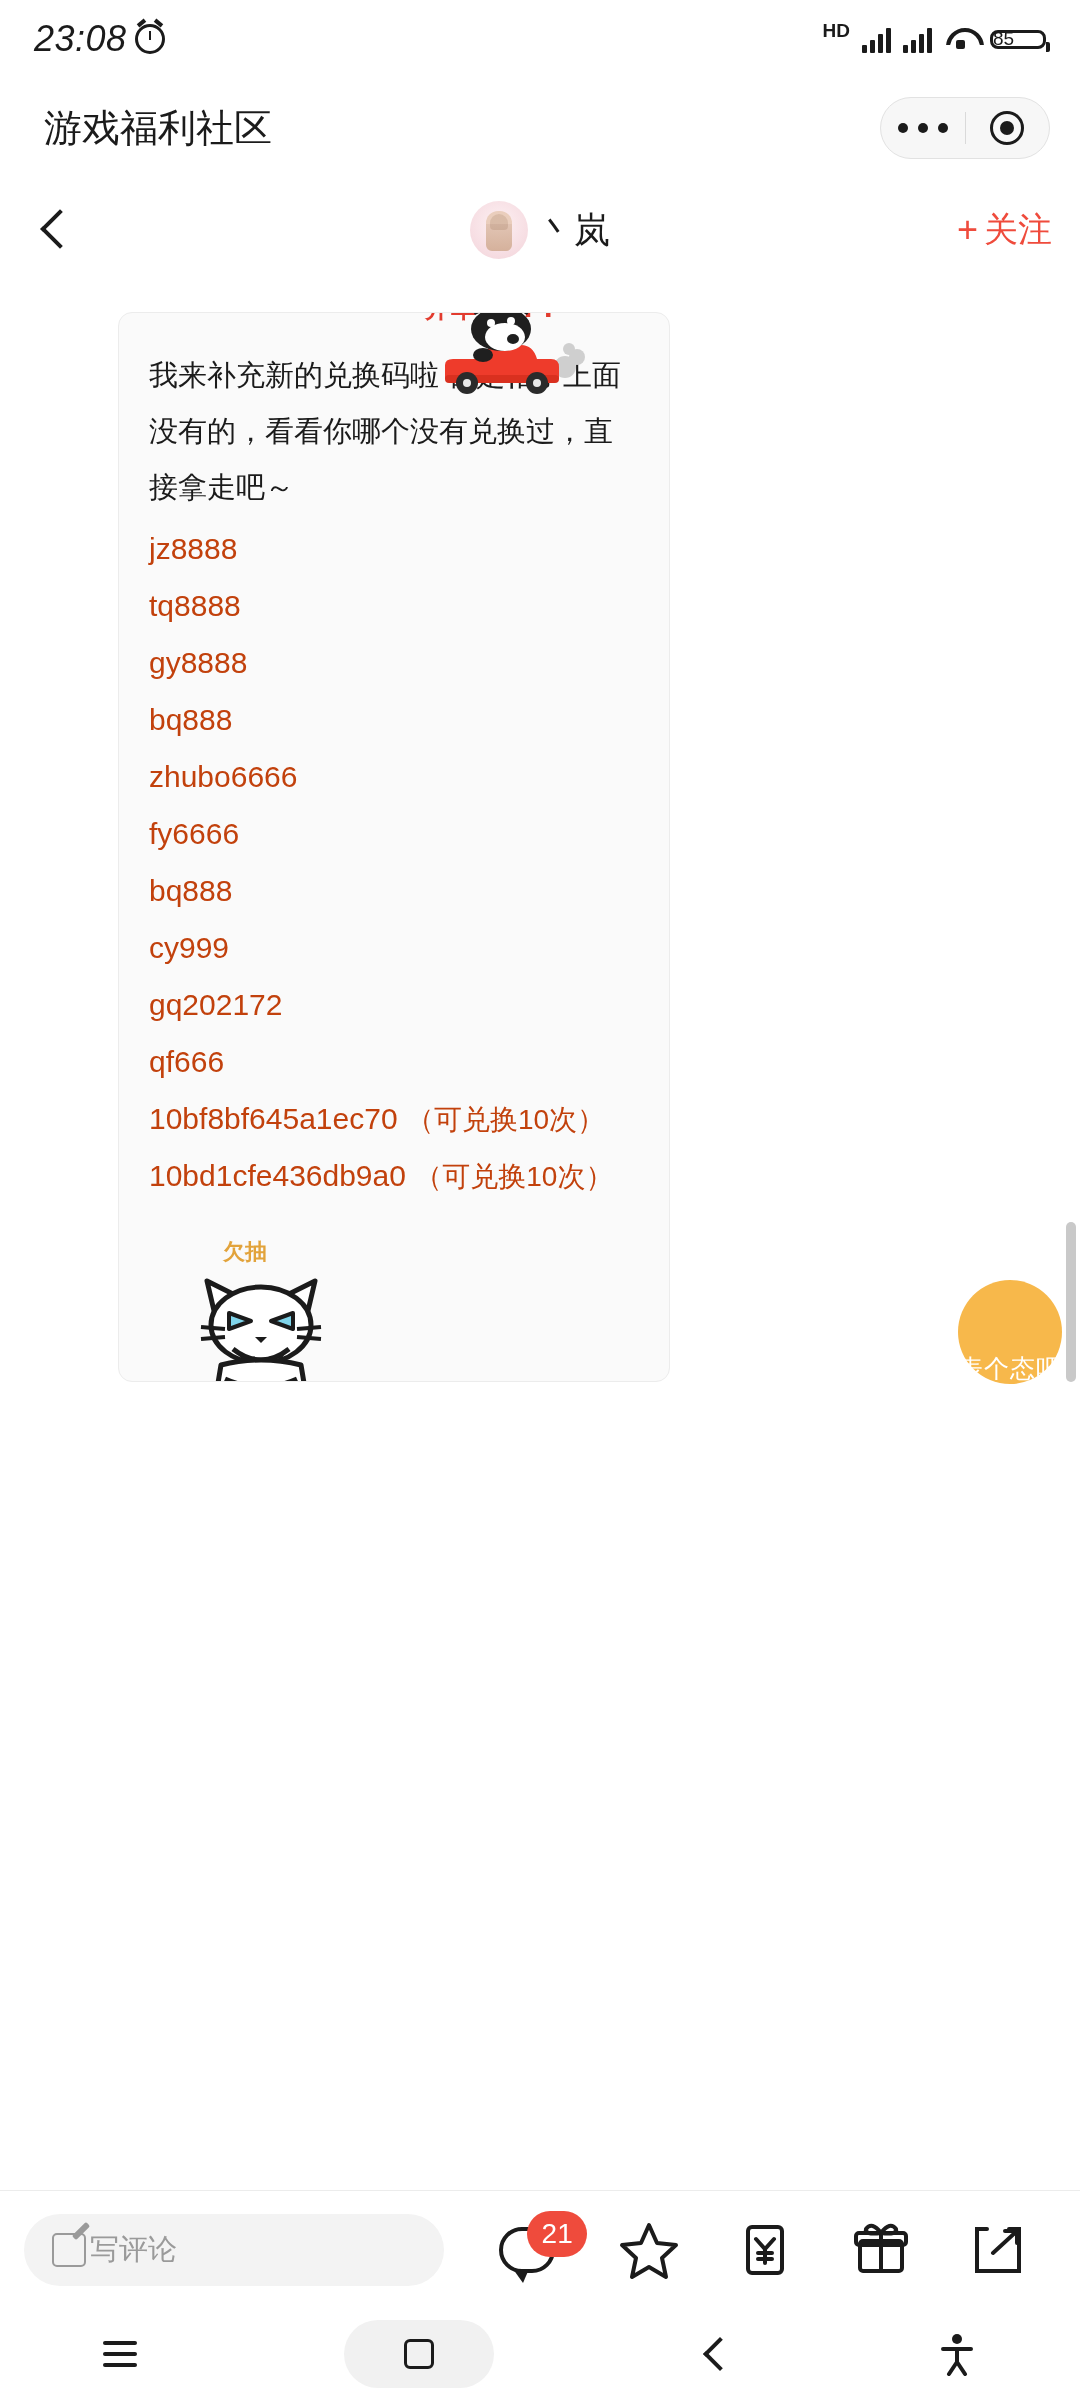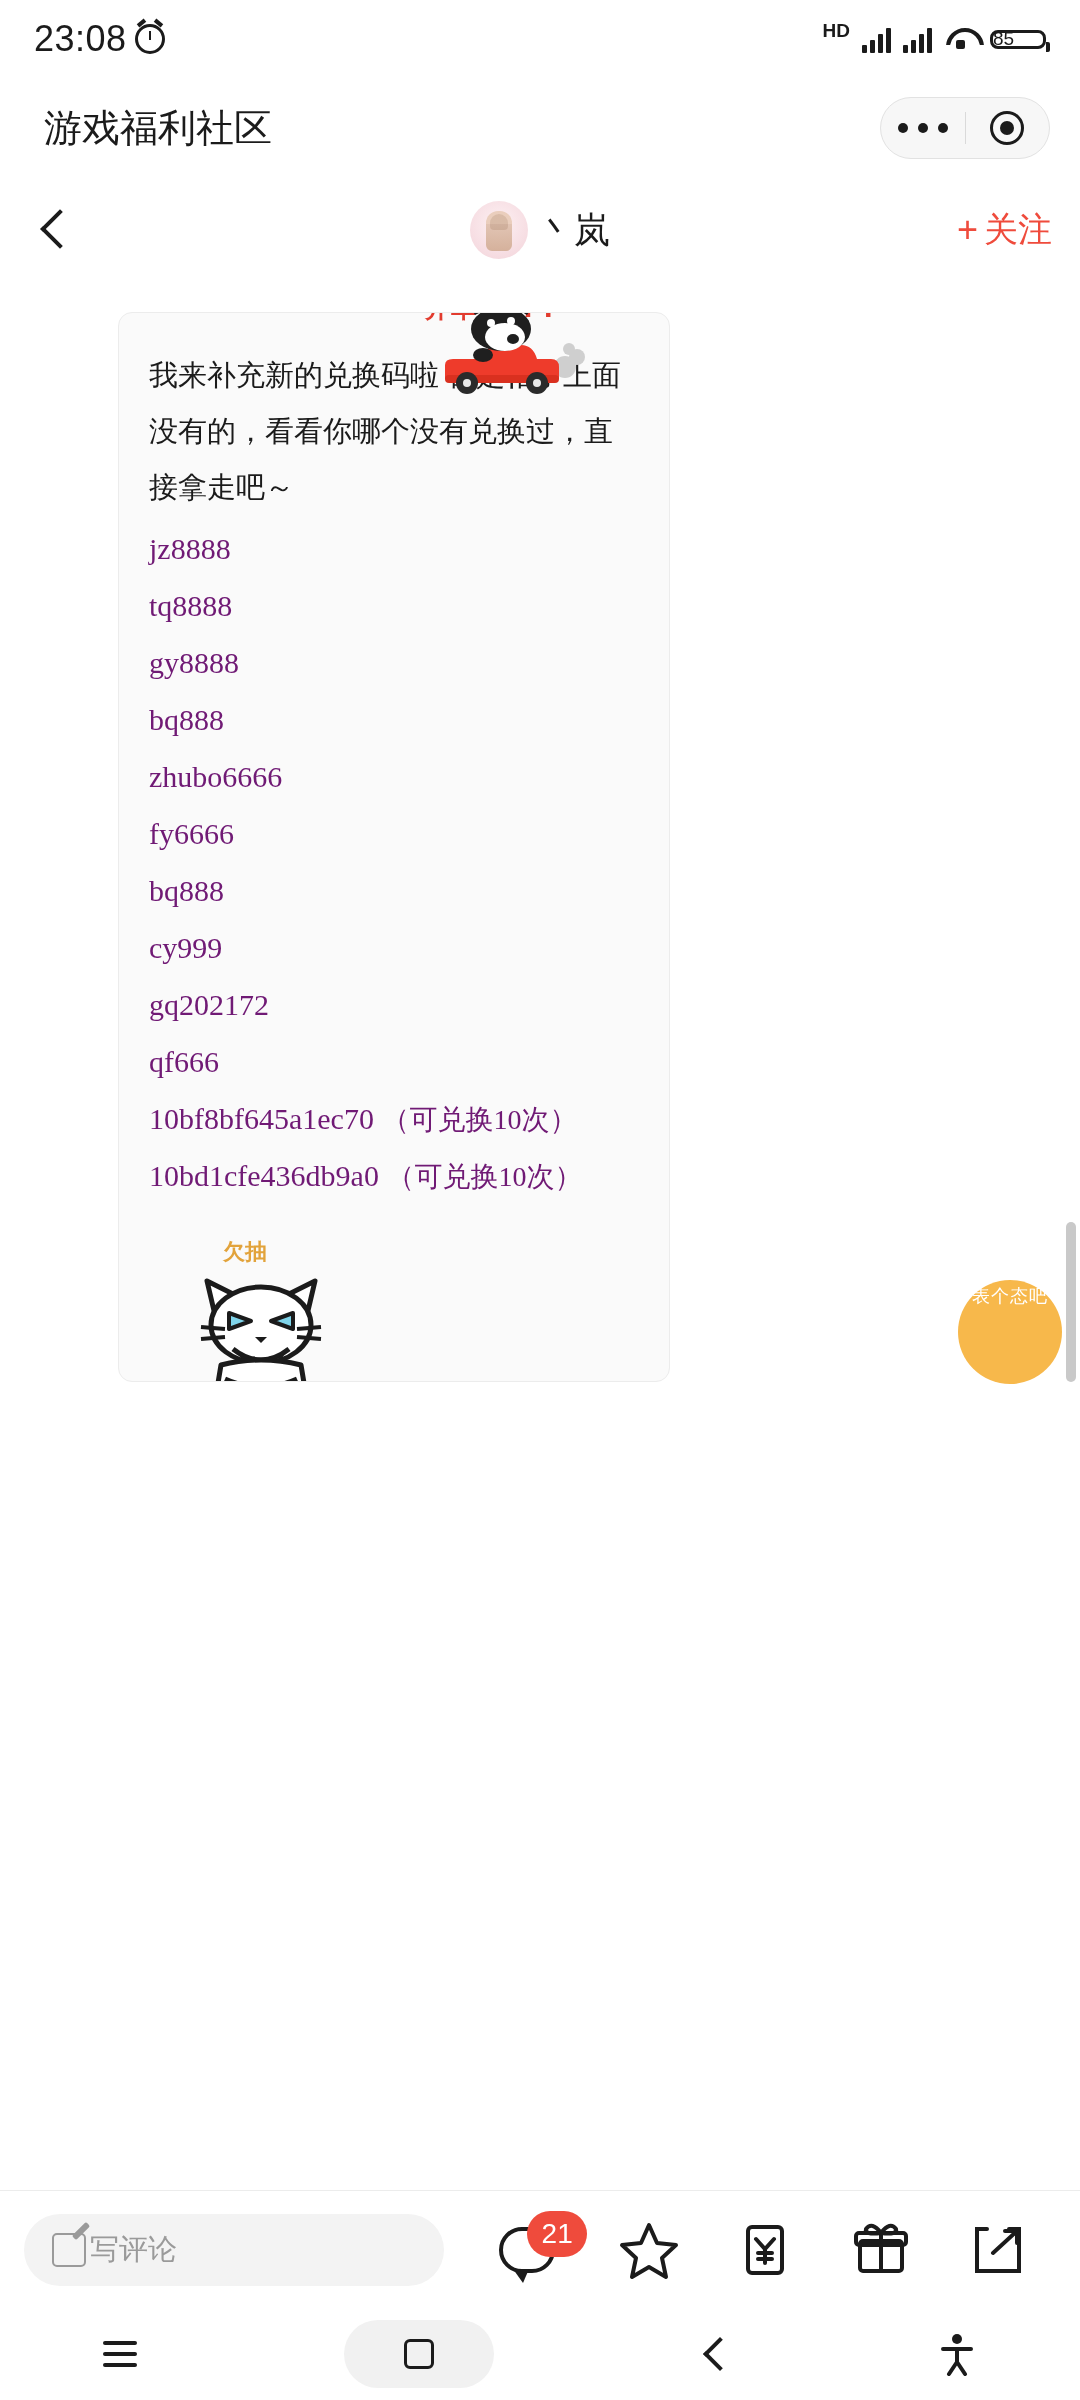--- a/index.html
+++ b/index.html
@@ -9,21 +9,21 @@
     font-family: "Liberation Sans", sans-serif;
     overflow: hidden;
   }
   .phone { position: relative; width: 1080px; height: 2400px; background: #fff; }
 
   
   .statusbar {
     height: 78px; padding: 0 34px;
     display: flex; align-items: center; justify-content: space-between;
   }
-  .sb-left { display: flex; align-items: center; gap: 8px; }
+  .sb-left { display: flex; align-items: center; gap: 8px; font-style: italic; }
   .sb-time { font-size: 36px; color: #1b1b1b; letter-spacing: .5px; }
   .sb-right { display: flex; align-items: center; gap: 12px; }
   .icon-alarm {
     width: 30px; height: 30px; border: 3px solid #1b1b1b; border-radius: 50%;
     position: relative;
   }
   .icon-alarm::before, .icon-alarm::after {
     content: ""; position: absolute; width: 9px; height: 4px; background: #1b1b1b;
     top: -6px;
   }
@@ -143,41 +143,41 @@
   }
   .post-intro { position: relative; }
   .car-sticker {
     position: absolute; right: 52px; top: -66px; width: 170px; height: 120px;
   }
   .car-label {
     position: absolute; left: 8px; top: 0; font-size: 25px; color: #e23b2e;
     font-weight: bold; font-family: "DejaVu Sans", sans-serif; letter-spacing: 1px;
   }
   .codes { margin-top: 6px; }
-  .code-line { font-size: 30px; line-height: 56px; color: #701a75; font-family: Liberation Serif, serif; }
+  .code-line { font-size: 30px; line-height: 56px; color: #c2410c; font-family: Liberation Sans, sans-serif; }
   .code-note { font-size: 28px; }
 
   .cat-sticker { position: relative; margin-top: 36px; margin-left: 32px; width: 190px; height: 180px; }
   .cat-text {
     position: absolute; left: 42px; top: -4px; font-size: 22px; color: #e2a33b;
     font-weight: bold; font-family: "DejaVu Sans", sans-serif;
   }
 
   
   .scroll-hint {
     position: absolute; right: 4px; top: 1222px; width: 10px; height: 160px;
     background: #c9c9c9; border-radius: 5px;
   }
 
   
   .fab {
     position: absolute; right: 18px; top: 1280px; width: 104px; height: 104px;
     border-radius: 50%; background: #f7b84b; color: #fff;
-    display: flex; align-items: flex-start; justify-content: center; text-align: center;
-    font-size: 18px; line-height: 32px; letter-spacing: 1px;
+    display: flex; align-items: flex-end; justify-content: center; text-align: center;
+    font-size: 25px; line-height: 32px; letter-spacing: 1px;
   }
 
   
   .actionbar {
     position: absolute; left: 0; right: 0; bottom: 92px; height: 118px;
     border-top: 1px solid #ececec; background: #fff;
     display: flex; align-items: center; padding: 0 24px;
   }
   .comment-box {
     width: 420px; height: 72px; border-radius: 36px; background: #f3f3f3;

